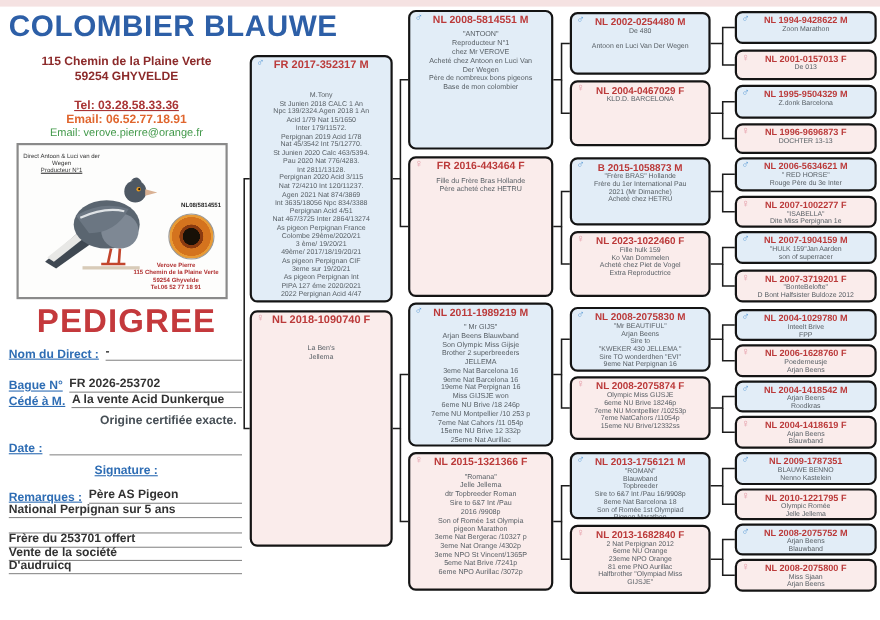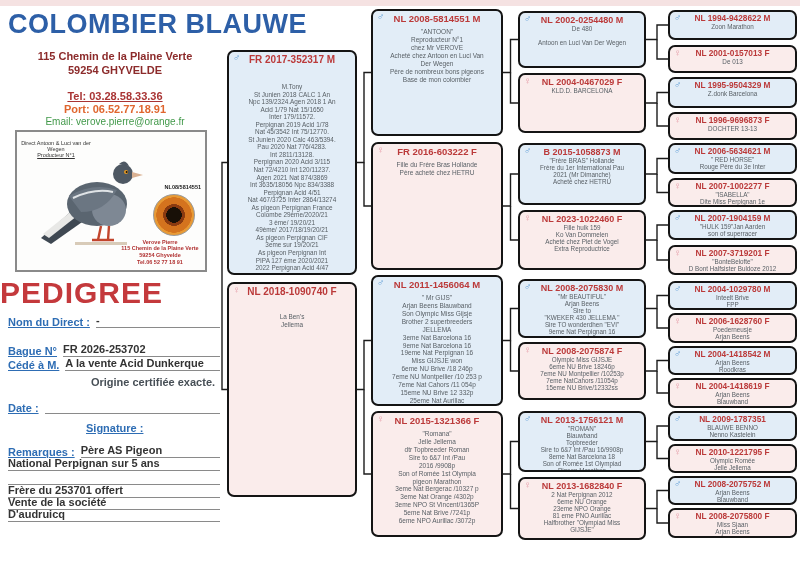--- a/index.html
+++ b/index.html
@@ -20,21 +20,21 @@
   .ph-cap{position:absolute;font-size:5.5px;color:#333;}
   #ph-cap-top{left:4px;top:8px;width:70px;text-align:center;}
   #ph-cap-top .u{text-decoration:underline;}
   #ph-ring{right:4px;top:52px;font-weight:bold;font-size:5.5px;color:#222;}
   #ph-owner{right:3px;bottom:4px;width:84px;text-align:center;font-weight:bold;font-size:5.5px;color:#b03030;line-height:1.25;}
   #eye{position:absolute;right:10px;top:62px;width:40px;height:40px;border-radius:50%;
        background:radial-gradient(circle at 50% 50%, #181007 0 27%, #8a3a10 28% 38%, #d4731e 39% 62%, #e89a35 63% 78%, #a54c14 79% 86%, #ece4d6 87%);
        border:1px solid #999;}
   #pigeon{position:absolute;left:18px;top:14px;}
 
-  #pedigree-title{left:0;top:276px;width:230px;font-size:30px;font-weight:bold;color:#c4393c;letter-spacing:1px;}
+  #pedigree-title{left:0;top:276px;width:230px;text-align:center;font-size:30px;font-weight:bold;color:#c4393c;letter-spacing:1px;}
 
   .frow{position:absolute;left:8px;width:212px;display:flex;align-items:flex-end;font-size:11px;}
   .flabel{color:#2e6db4;font-weight:bold;text-decoration:underline;white-space:nowrap;}
   .fvalue{flex:1;margin-left:6px;border-bottom:1px solid #8a8a8a;font-weight:bold;color:#333;min-height:13px;white-space:nowrap;}
   .fullline{position:absolute;left:8px;width:212px;border-bottom:1px solid #8a8a8a;font-size:11px;font-weight:bold;color:#333;min-height:13px;}
   #origine{position:absolute;left:86px;top:376px;width:134px;text-align:center;font-size:11px;font-weight:bold;color:#474f56;}
   #signature-row{position:absolute;left:86px;top:422px;font-size:11px;color:#2e6db4;font-weight:bold;text-decoration:underline;}
 
   
   #tree{position:absolute;inset:0;}
@@ -61,21 +61,21 @@
 </head>
 <body>
 
 <div id="page">
   <div id="topstrip"></div>
 
   <div class="lp" id="main-title">COLOMBIER BLAUWE</div>
   <div class="lp addr" id="addr1">115 Chemin de la Plaine Verte</div>
   <div class="lp addr" id="addr2">59254 GHYVELDE</div>
   <div class="lp" id="tel">Tel: 03.28.58.33.36</div>
-  <div class="lp" id="port">Port: 06.52.77.18.91</div>
+  <div class="lp" id="port">Email: 06.52.77.18.91</div>
   <div class="lp" id="email">Email: verove.pierre@orange.fr</div>
 
   <div class="lp" id="photo">
     <div class="ph-cap" id="ph-cap-top">
       <span>Direct Antoon &amp; Luci van der Wegen</span><br>
       <span class="u">Producteur N°1</span>
     </div>
     <svg id="pigeon" width="120" height="108" viewBox="0 0 120 108">
       <polygon points="6,92 40,62 50,74 16,98" fill="#3f4852"></polygon>
       <polygon points="8,88 38,64 42,70 14,92" fill="#e8e8e6"></polygon>
@@ -211,29 +211,29 @@
           <div>Reproducteur N°1</div>
           <div>chez Mr VEROVE</div>
           <div>Acheté chez Antoon en Luci Van</div>
           <div>Der Wegen</div>
           <div>Père de nombreux bons pigeons</div>
           <div>Base de mon colombier</div>
         </div>
       </div>
       <div class="pbox F g2" style="left: 371px; top: 142px; width: 132px; height: 128px;">
         <span class="gsym">♀</span>
-        <div class="ptitle">FR 2016-603222 F</div>
+        <div class="ptitle">FR 2016-443464 F</div>
         <div class="pbody">
           <div>Fille du Frère Bras Hollande</div>
           <div>Père acheté chez HETRU</div>
         </div>
       </div>
       <div class="pbox M g2" style="left: 371px; top: 275px; width: 132px; height: 131px;">
         <span class="gsym">♂</span>
-        <div class="ptitle">NL 2011-1456064 M</div>
+        <div class="ptitle">NL 2011-1989219 M</div>
         <div class="pbody">
           <div>" Mr GIJS"</div>
           <div>Arjan Beens Blauwband</div>
           <div>Son Olympic Miss Gijsje</div>
           <div>Brother 2 superbreeders</div>
           <div>JELLEMA</div>
           <div>3eme Nat Barcelona 16</div>
           <div>9eme Nat Barcelona 16</div>
           <div>19eme Nat Perpignan 16</div>
           <div>Miss GIJSJE won</div>

